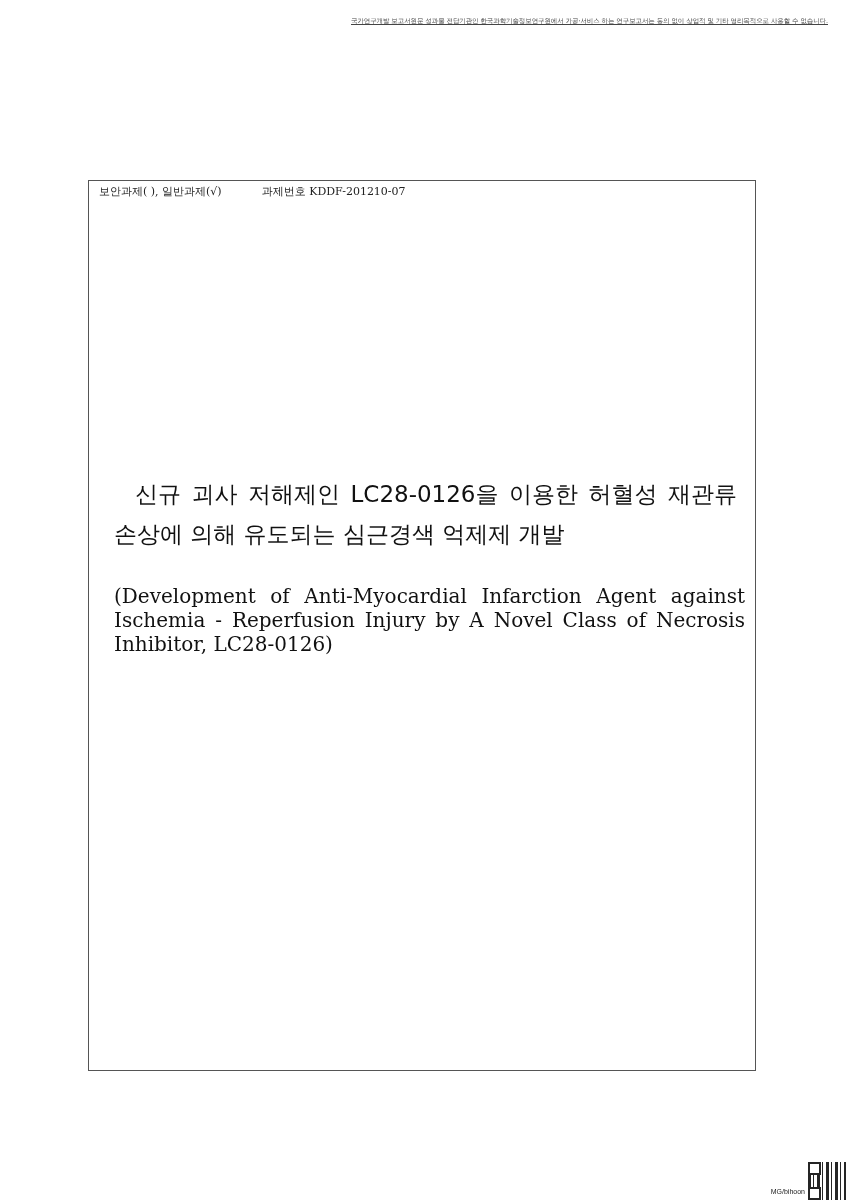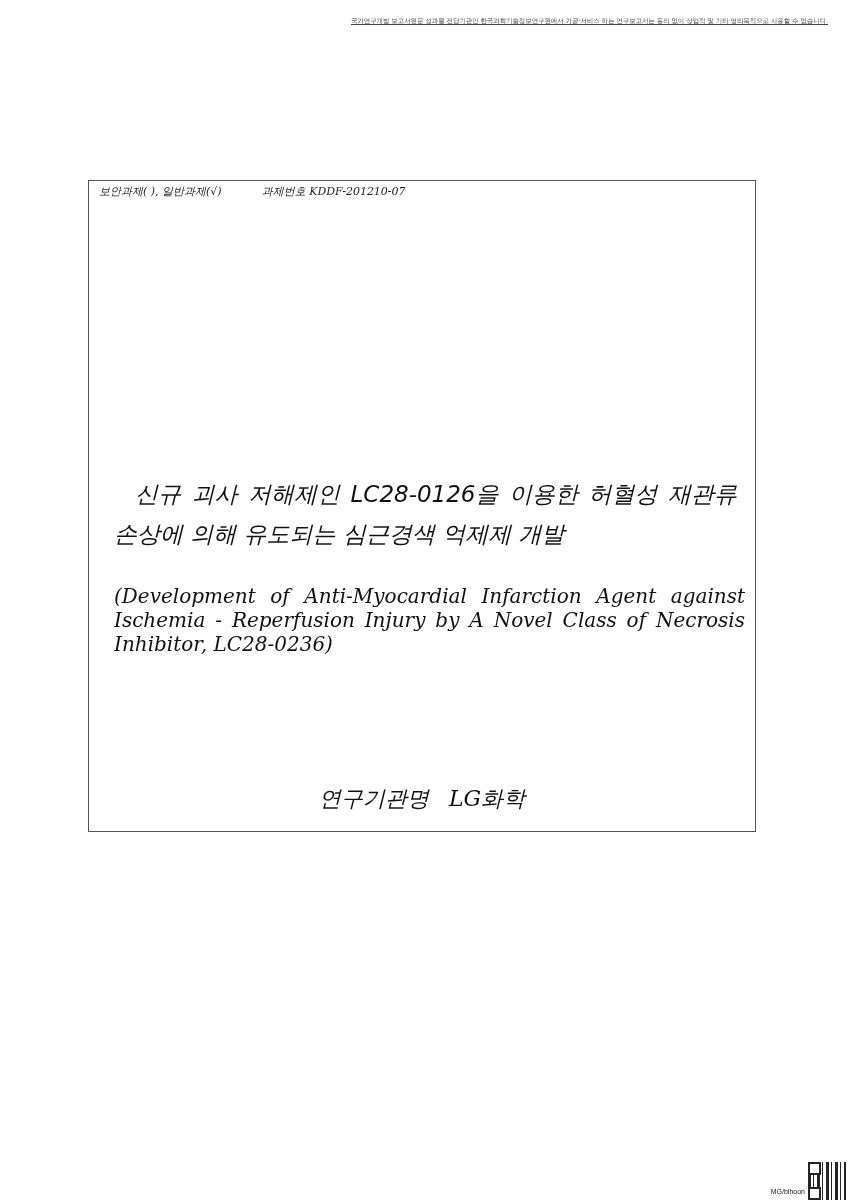--- a/index.html
+++ b/index.html
@@ -1,18 +1,18 @@
 <!DOCTYPE html>
 <html><head>
 <meta charset="utf-8">
 <style>
   html, body { margin:0; padding:0; background:#fff; }
   body { width:848px; height:1200px; position:relative; overflow:hidden; color:#111; }
   .notice { position:absolute; top:17px; right:20px; font-family:"DejaVu Sans", sans-serif; font-size:6.5px; color:#444; white-space:nowrap; letter-spacing:-0.1px;text-decoration:underline; }
-  .frame { position:absolute; left:88px; top:180px; width:668px; height:652px; border:1px solid #555; box-sizing:border-box;font-style:italic; }
+  .frame { position:absolute; left:88px; top:180px; width:668px; height:891px; border:1px solid #555; box-sizing:border-box; }
   .meta { position:absolute; top:3px; left:10px; font-family:"DejaVu Serif", serif; font-size:11px; color:#222; white-space:nowrap; }
   .meta .gap { display:inline-block; width:40px; }
   .program { position:absolute; top:213px; left:0; right:0; text-align:center; font-family:"DejaVu Sans", sans-serif; font-size:22px; letter-spacing:0.5px; }
   .title-ko { position:absolute; top:293px; left:25px; right:18px; font-family:"DejaVu Sans", sans-serif; font-size:23px; line-height:40px; text-align:justify; text-align-last:left; }
   .title-en { position:absolute; top:403px; left:25px; right:10px; font-family:"DejaVu Serif", serif; font-size:20px; line-height:24px; text-align:justify; }
   .org { position:absolute; top:603px; left:0; right:0; text-align:center; font-family:"DejaVu Serif", serif; font-size:22px; }
   .org .gap { display:inline-block; width:20px; }
   .agency { position:absolute; top:723px; left:0; right:0; text-align:center; font-family:"DejaVu Serif", serif; font-size:22px; letter-spacing:2px; }
   .qr-label { position:absolute; right:43px; bottom:5px; font-family:"Liberation Sans", sans-serif; font-size:7px; color:#222; }
   .qr { position:absolute; right:2px; bottom:0; width:38px; height:38px;
@@ -30,22 +30,19 @@
 <div class="notice">국가연구개발 보고서원문 성과물 전담기관인 한국과학기술정보연구원에서 가공·서비스 하는 연구보고서는 동의 없이 상업적 및 기타 영리목적으로 사용할 수 없습니다.</div>
 
 <div class="frame">
   <div class="meta">
     <span>보안과제(   ), 일반과제(√)</span><span class="gap"></span><span>과제번호 KDDF-201210-07</span>
   </div>
 
 
   <div class="title-ko">&nbsp;&nbsp;<span>신규 괴사 저해제인 LC28-0126을 이용한 허혈성 재관류 손상에 의해 유도되는 심근경색 억제제 개발</span></div>
 
-  <div class="title-en">(Development of Anti-Myocardial Infarction Agent against Ischemia - Reperfusion Injury by A Novel Class of Necrosis Inhibitor, LC28-0236)</div>
+  <div class="title-en">(Development of Anti-Myocardial Infarction Agent against Ischemia - Reperfusion Injury by A Novel Class of Necrosis Inhibitor, LC28-0126)</div>
 
-  <div class="org">
-    <span>연구기관명</span><span class="gap"></span><span>LG화학</span>
-  </div>
 
 </div>
 
 <div class="qr-label">MG/bihoon</div>
 <div class="qr"></div>
 
 </body></html>

